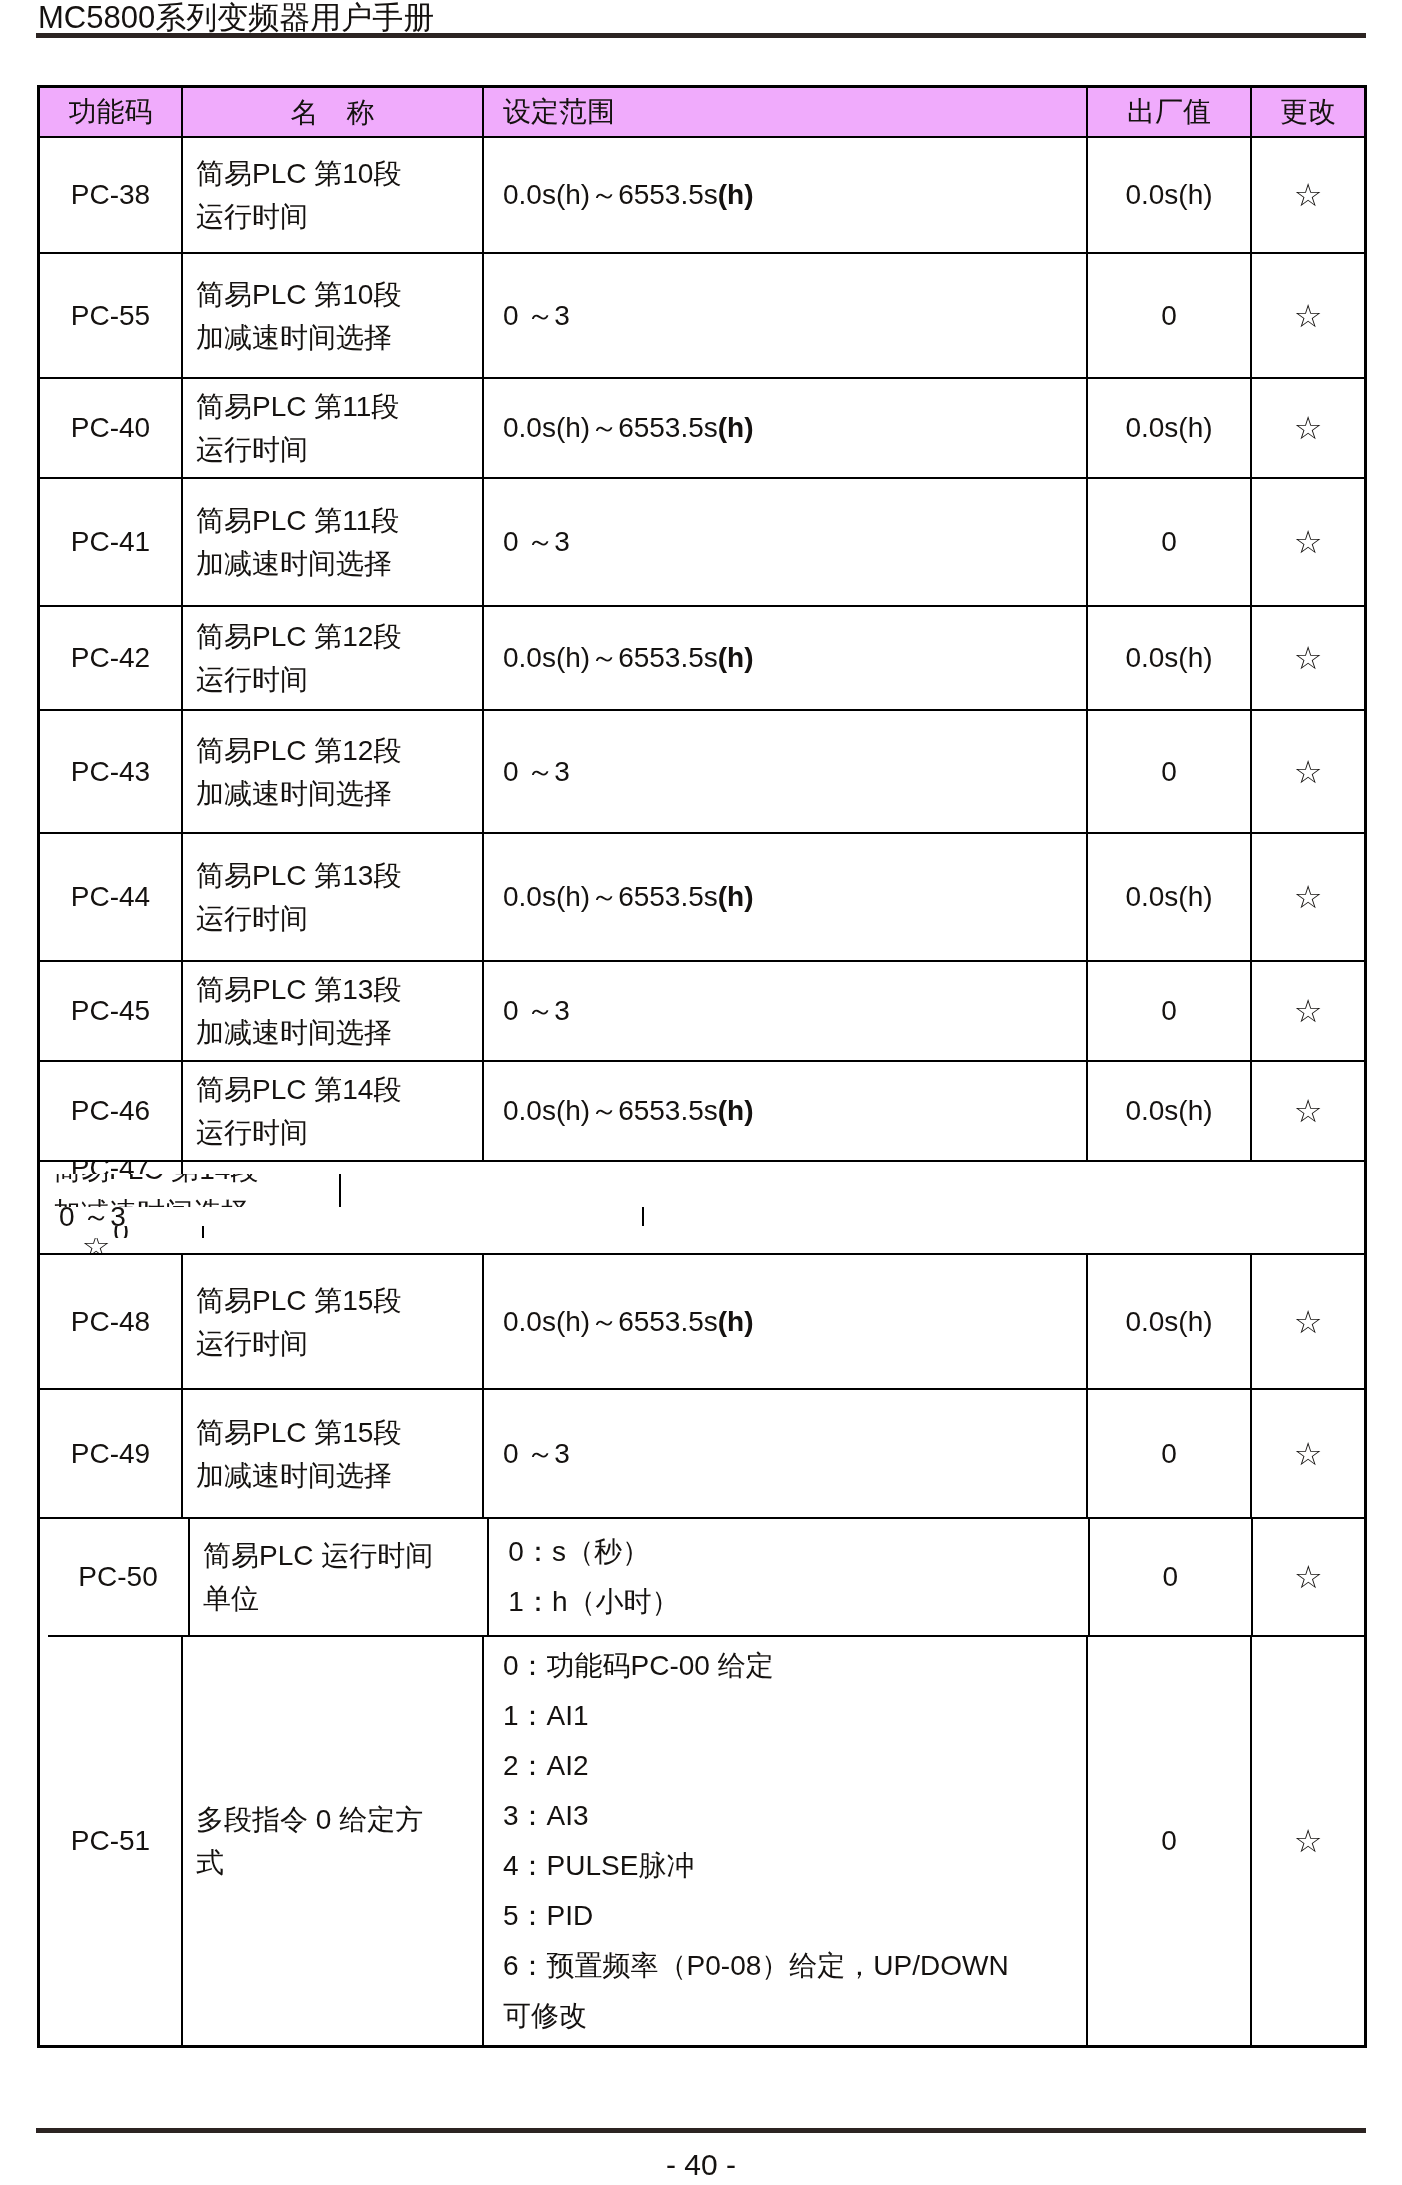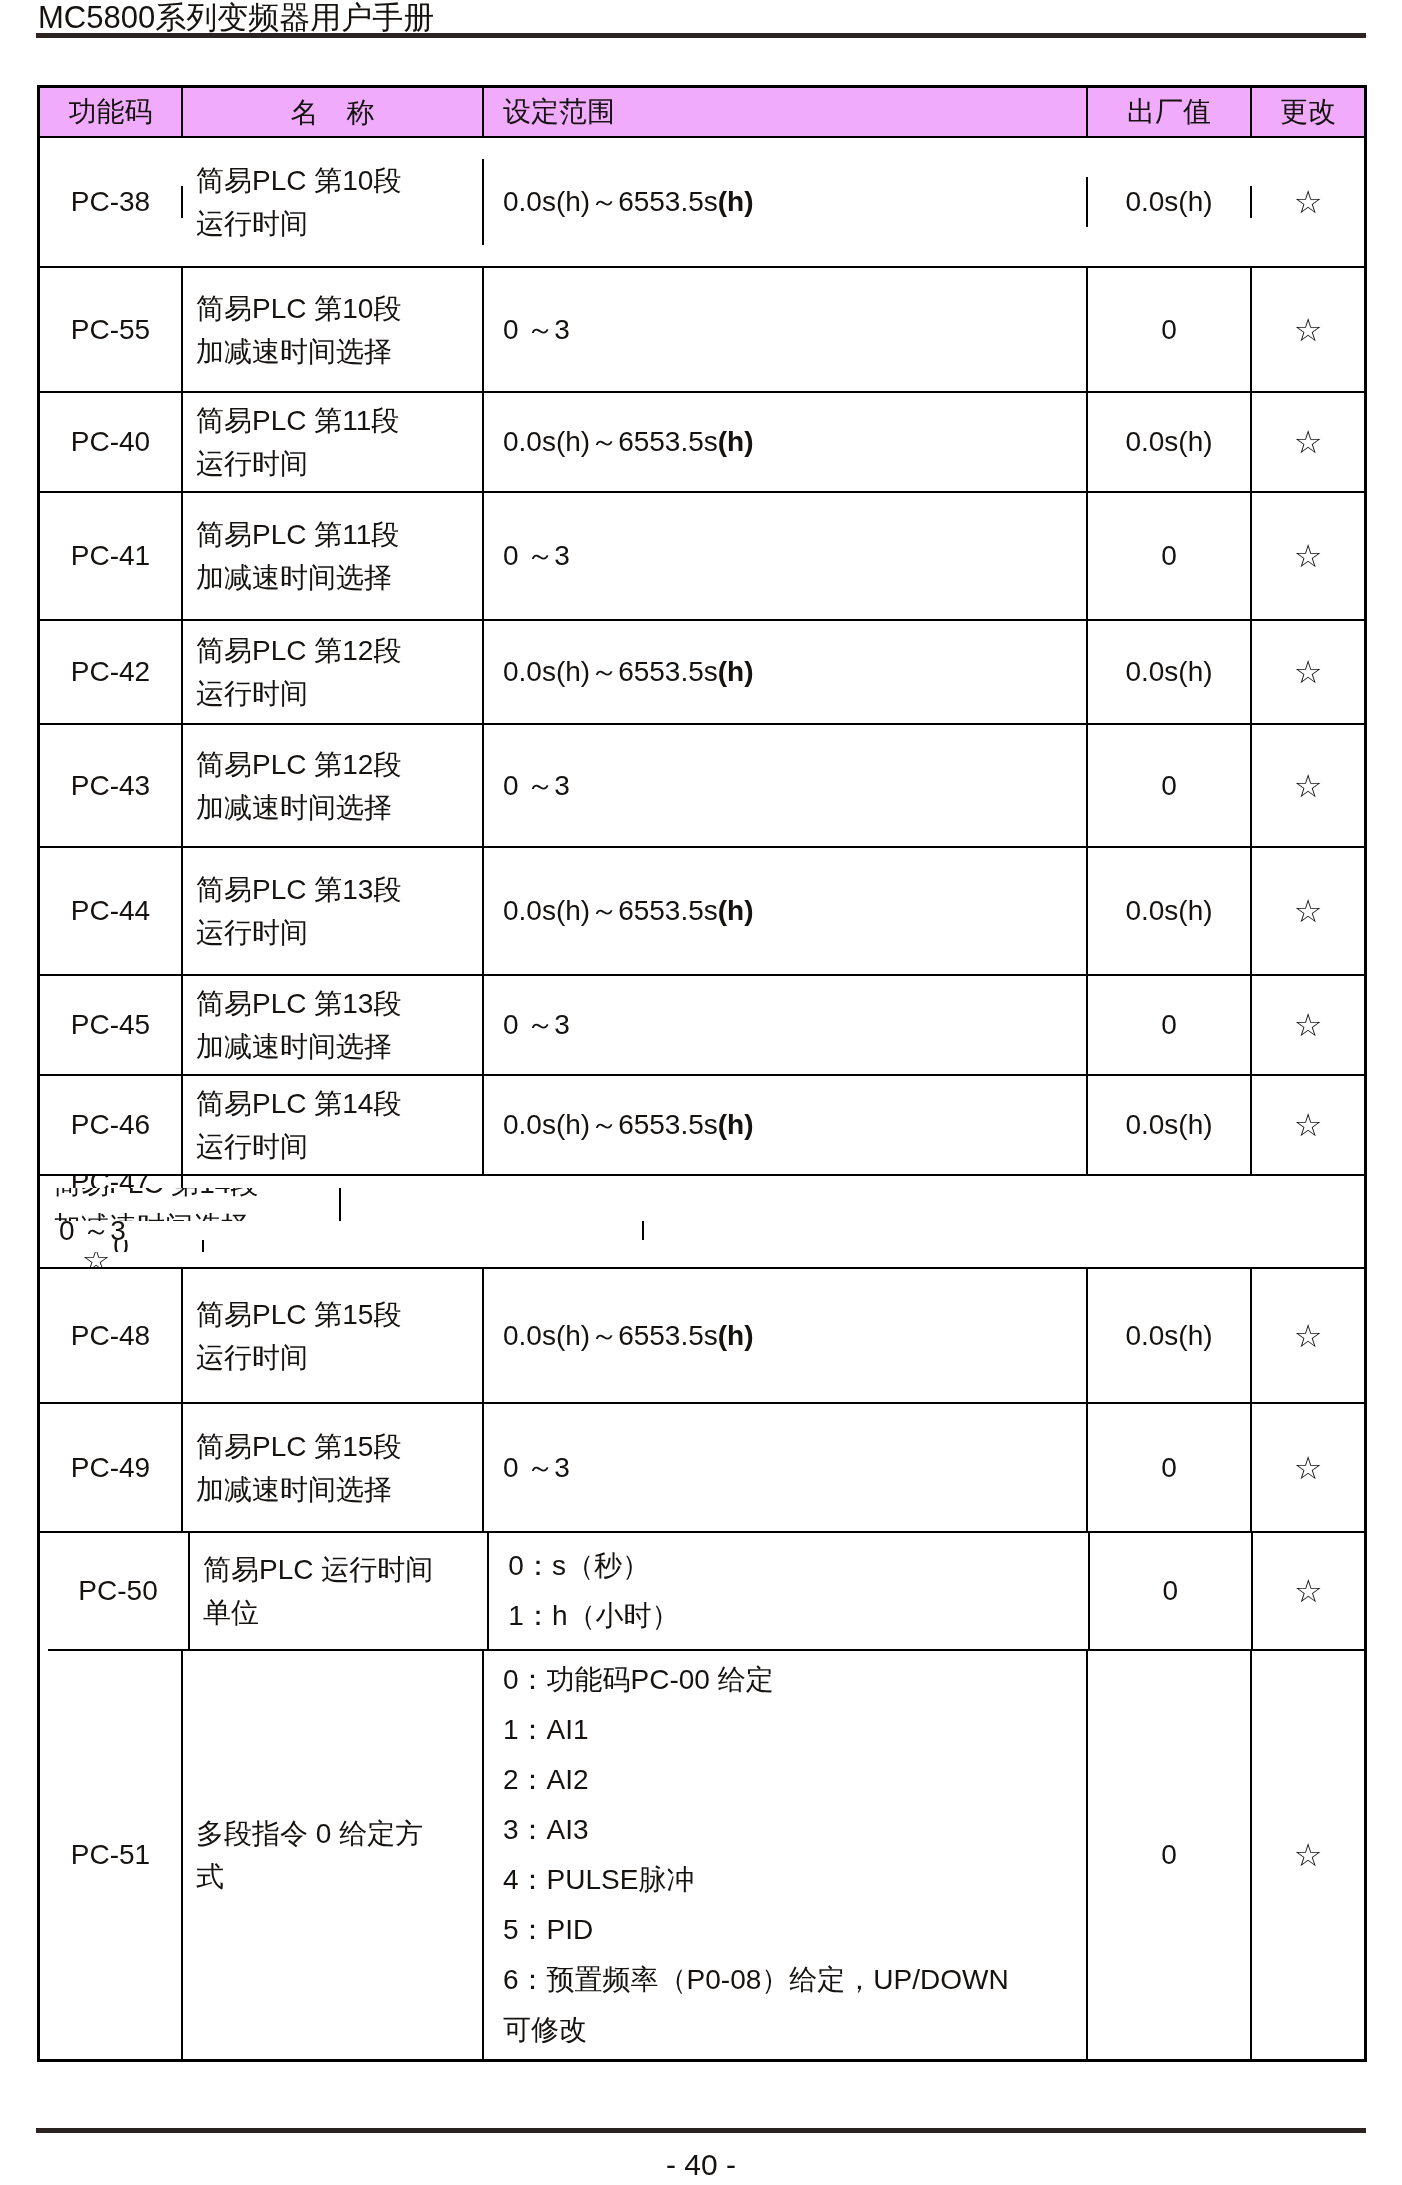--- a/index.html
+++ b/index.html
@@ -45,21 +45,21 @@
 
 <div class="param-table">
   <div class="t-row t-head">
     <div class="cell c-code">功能码</div>
     <div class="cell c-name">名　称</div>
     <div class="cell c-range">设定范围</div>
     <div class="cell c-default">出厂值</div>
     <div class="cell c-change">更改</div>
   </div>
   <div id="rows-container">
-  <div class="t-row t-body" style="height: 130px; align-items: center;">
+  <div class="t-row t-body" style="height: 116px;">
     <div class="cell c-code">PC-38</div>
     <div class="cell c-name">简易PLC 第10段
 运行时间</div>
     <div class="cell c-range">
           <span class="range-main">0.0s(h)～6553.5s</span>
           <span class="range-bold">(h)</span>
         </div>
     <div class="cell c-default">0.0s(h)</div>
     <div class="cell c-change">
           <span>☆</span>

